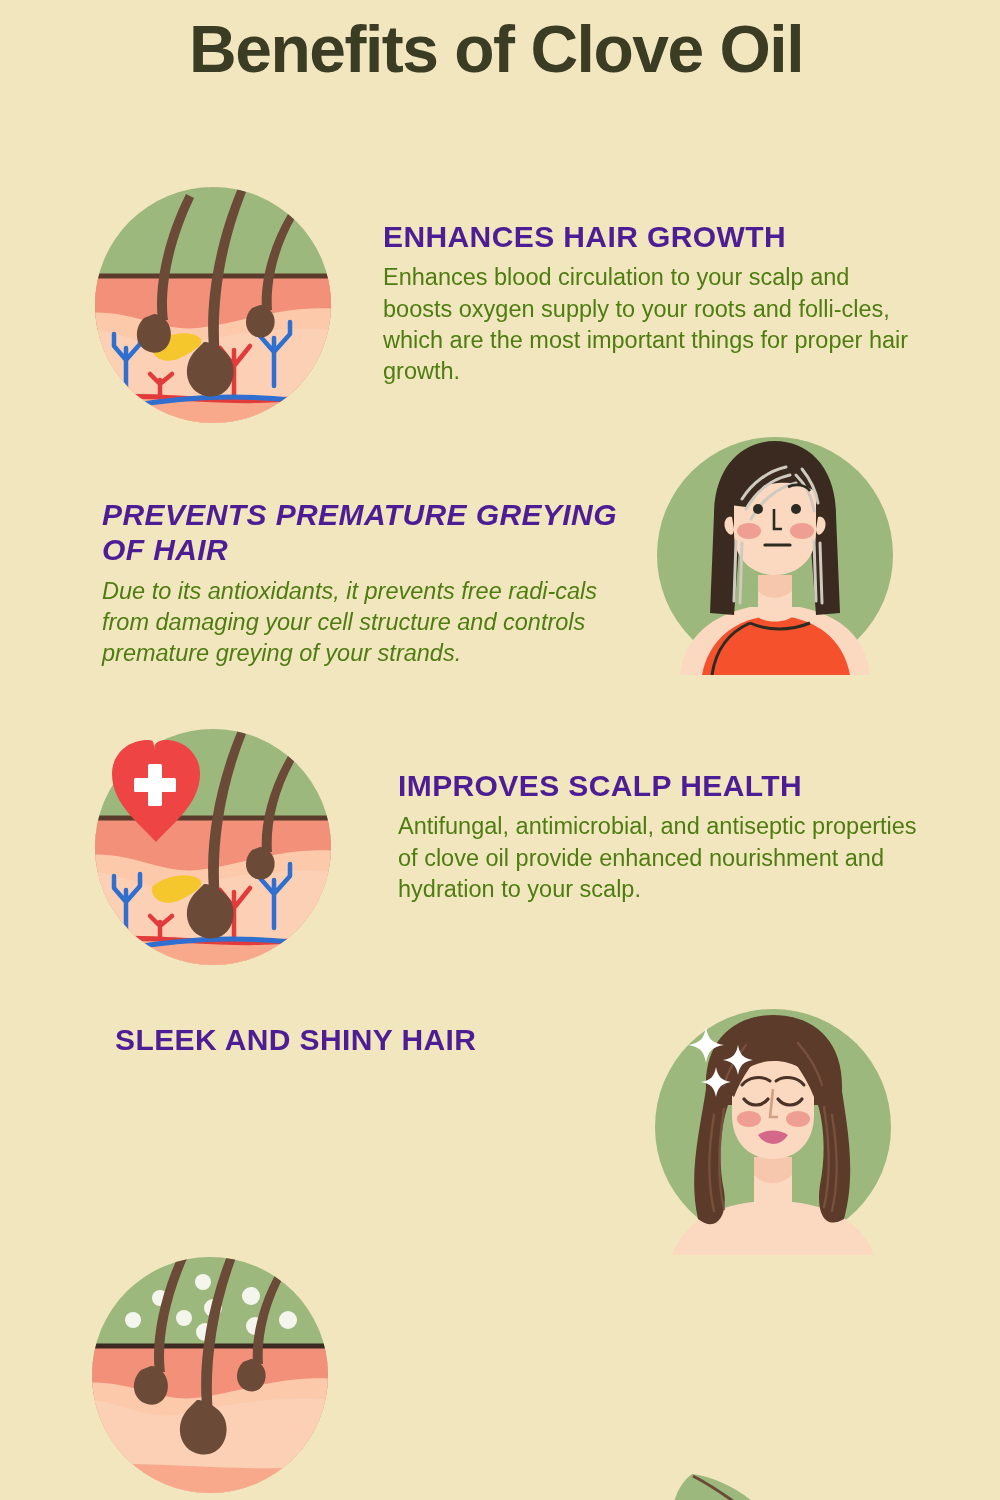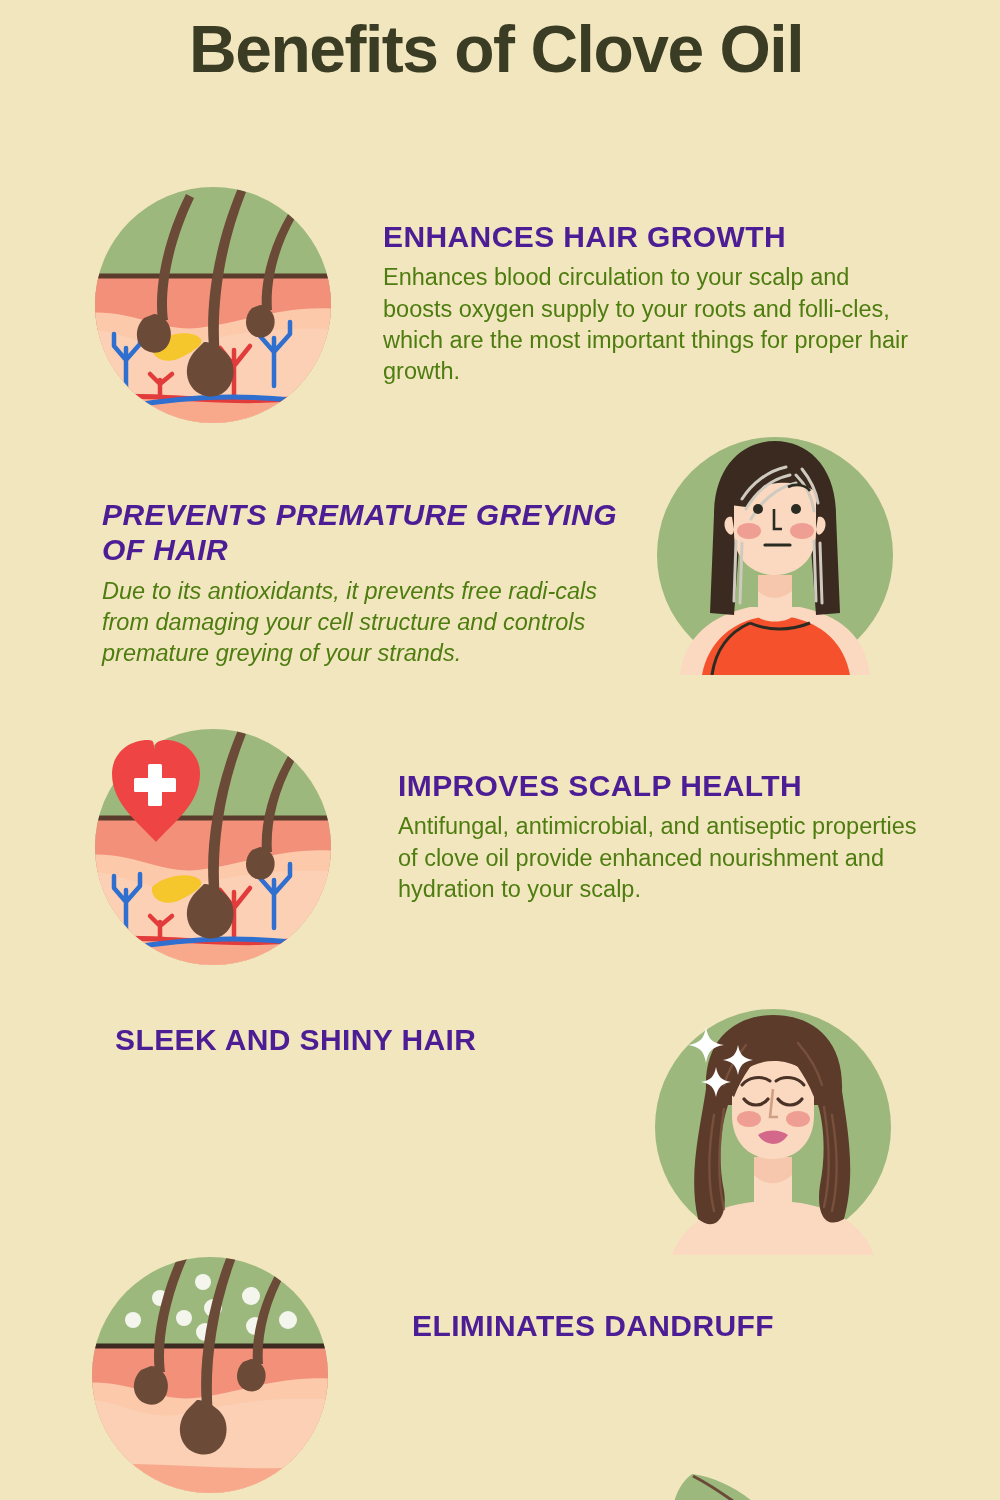--- a/index.html
+++ b/index.html
@@ -330,21 +330,20 @@
           <path d="M104 158 C88 174 94 200 114 204 C134 208 146 188 140 170 C136 158 120 150 112 150 Z"></path>
           <path d="M118 164 C112 120 120 58 146 -4 L154 0 C130 60 124 120 128 164 Z"></path>
           <path d="M158 112 C148 122 151 138 163 141 C175 144 183 132 180 121 C178 114 171 109 166 109 Z"></path>
           <path d="M168 114 C166 88 174 52 194 18 L201 22 C183 54 176 88 178 114 Z"></path>
         </g>
       </g>
     </svg>
   </div>
 
   <div class="textblock" id="txt-5">
-    <h2 class="head">ELIMINATES DANDRUFF</h2>
   </div>
 
   <div class="leaf-deco">
     <svg viewBox="0 0 130 60">
       <path d="M32 6 C66 10 98 34 120 60 L12 60 C10 40 16 18 32 6 Z" fill="#9cb87c"></path>
       <path d="M33 8 C60 22 86 42 108 60" stroke="#6b4a38" stroke-width="3" fill="none"></path>
     </svg>
   </div>
 
 </div>

